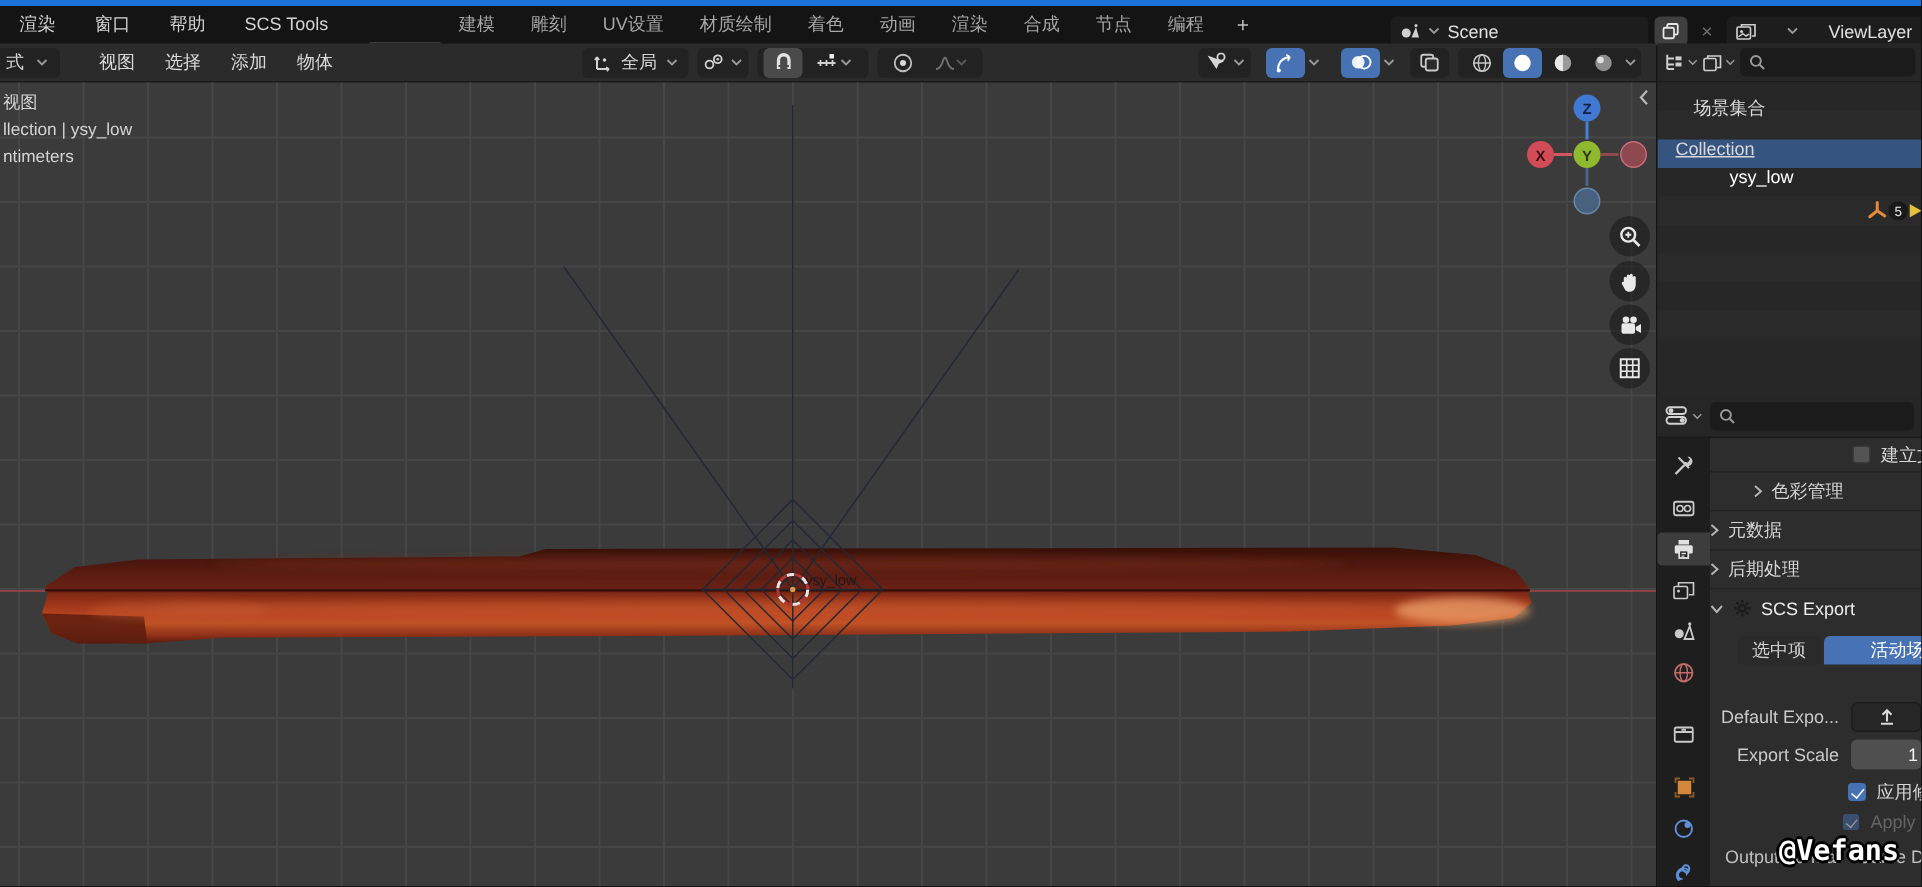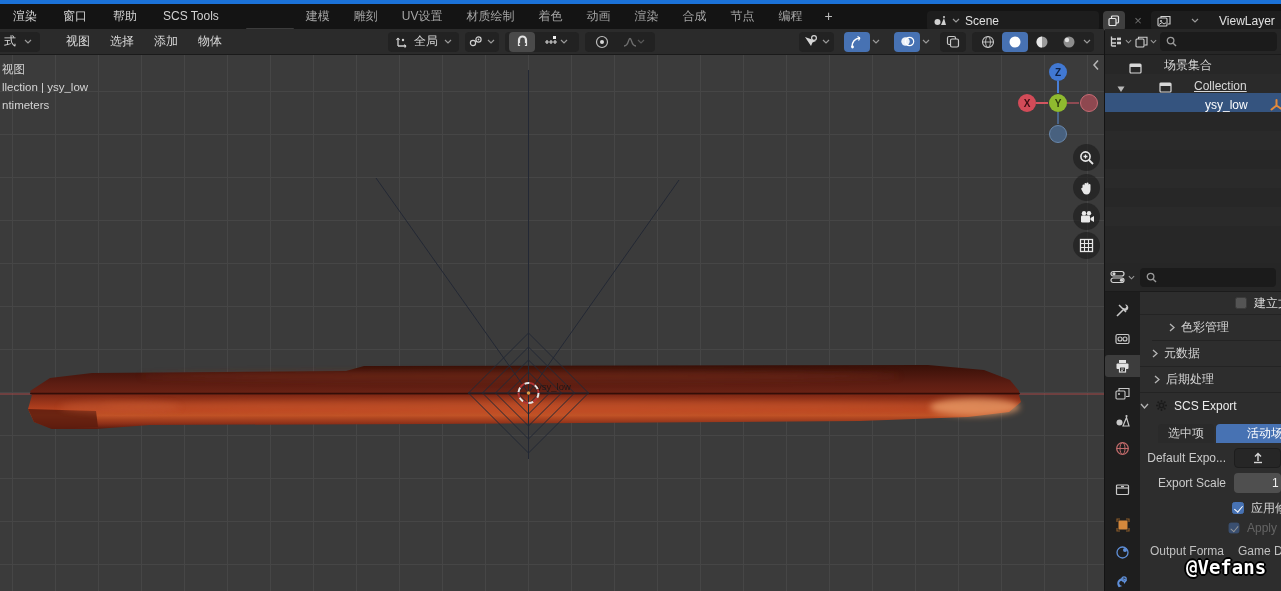--- a/index.html
+++ b/index.html
@@ -56,21 +56,21 @@
   .scene-svg { position:absolute; left:0; top:0; }
   .nav-gizmo { position:absolute; left:1016px; top:6px; }
   .vp-sidebtn { position:absolute; width:27px; height:27px; border-radius:50%; background:rgba(24,24,24,.55); display:flex; align-items:center; justify-content:center; }
   .collapse-arrow { position:absolute; left:1092px; top:4px; }
 
   
   .right-col { position:absolute; left:1105px; top:29px; width:176px; height:562px; background:#262626; }
   .outliner-header { position:absolute; left:0; top:0; width:176px; height:26px; background:#262626; display:flex; align-items:center; gap:3px; padding:0 4px; border-bottom:1px solid #1b1b1b; }
   .search-field { flex:1; display:flex; align-items:center; gap:4px; background:#1b1b1b; border-radius:4px; height:19px; padding:0 6px; }
   .outliner-body { position:absolute; left:0; top:26px; width:176px; height:208px; background:#272727; overflow:hidden; }
-  .ol-row { display:flex; align-items:flex-end; height:19px; gap:22px; padding-left:6px; color:#d8d8d8; white-space:nowrap; }
+  .ol-row { display:flex; align-items:flex-start; height:19px; gap:9px; padding-left:6px; color:#d8d8d8; white-space:nowrap;flex-direction:column; }
   .ol-row.alt { background:#2a2a2a;text-decoration:underline; }
   .ol-row.selected { background:#35547f; color:#fff; }
   .ol-stripes { height:114px; background:repeating-linear-gradient(to bottom,#272727 0 19px,#2a2a2a 19px 38px); }
   .badge { width:13px; height:13px; border-radius:50%; background:#191919; color:#e8e8e8; font-size:9px; display:flex; align-items:center; justify-content:center; }
 
   
   .props { position:absolute; left:0; top:234px; width:176px; height:328px; background:#2d2d2d; }
   .props-header { position:absolute; left:0; top:0; width:176px; height:29px; background:#262626; display:flex; align-items:center; gap:5px; padding:0 5px; border-bottom:1px solid #1b1b1b; }
   .props-tabs { position:absolute; left:0; top:29px; width:35px; height:299px; background:#1e1e1e; display:flex; flex-direction:column; align-items:center; padding-top:8px; gap:6px; }
   .ptab { width:35px; height:24px; display:flex; align-items:center; justify-content:center; }
@@ -579,27 +579,27 @@
           <span class="checkbox" style="margin-left:95px;"></span>
           <span style="margin-left:7px; white-space:nowrap;">建立文</span>
         </div>
 
         <div class="prow panel-hdr" style="padding-left:29px;">
           <svg width="6" height="9" viewBox="0 0 6 9">
               <path d="M1 1 L5 4.5 L1 8" stroke="#b5b5b5" fill="none" stroke-width="1.3"></path>
             </svg>
           <span>色彩管理</span>
         </div>
-        <div class="prow panel-hdr" style="margin-left:12px;">
+        <div class="prow panel-hdr" style="">
           <svg width="6" height="9" viewBox="0 0 6 9">
               <path d="M1 1 L5 4.5 L1 8" stroke="#b5b5b5" fill="none" stroke-width="1.3"></path>
             </svg>
           <span>元数据</span>
         </div>
-        <div class="prow panel-hdr" style="padding-left:14px;">
+        <div class="prow panel-hdr" style="">
           <svg width="6" height="9" viewBox="0 0 6 9">
               <path d="M1 1 L5 4.5 L1 8" stroke="#b5b5b5" fill="none" stroke-width="1.3"></path>
             </svg>
           <span>后期处理</span>
         </div>
         <div class="prow panel-hdr" style="color:#ececec;">
           <svg width="9" height="6" viewBox="0 0 9 6">
               <path d="M1 1 L4.5 5 L8 1" stroke="#b5b5b5" fill="none" stroke-width="1.3"></path>
             </svg>
           <svg width="13" height="13" viewBox="0 0 13 13">
@@ -607,21 +607,21 @@
               <path d="M6.5 1 V3 M6.5 10 V12 M1 6.5 H3 M10 6.5 H12 M2.6 2.6 L4 4 M9 9 L10.4 10.4 M10.4 2.6 L9 4 M4 9 L2.6 10.4" stroke="#1b1b1b" stroke-width="1.6"></path>
             </svg>
           <span>SCS Export</span>
         </div>
 
         <div style="position:relative; height:190px;">
           <div style="display:flex; margin:6px 0 0 18px; gap:2px; width:240px;">
             <div class="tab-chip">选中项</div>
             <div class="tab-chip active" style="width:110px; text-align:center;">活动场景</div>
           </div>
-          <div class="prow" style="height:26px; margin-top:2px;">
+          <div class="prow" style="height:26px; margin-top:22px;">
             <span class="flabel">Default Expo...</span>
             <span class="upload-btn">
               <svg width="12" height="12" viewBox="0 0 12 12">
                   <path d="M6 9 V2 M3 4.5 L6 1.5 L9 4.5" stroke="#d8d8d8" stroke-width="1.4" fill="none"></path>
                   <path d="M2 10.5 H10" stroke="#d8d8d8" stroke-width="1.4"></path>
                 </svg>
             </span>
           </div>
           <div class="prow" style="height:24px;">
             <span class="flabel">Export Scale</span>

